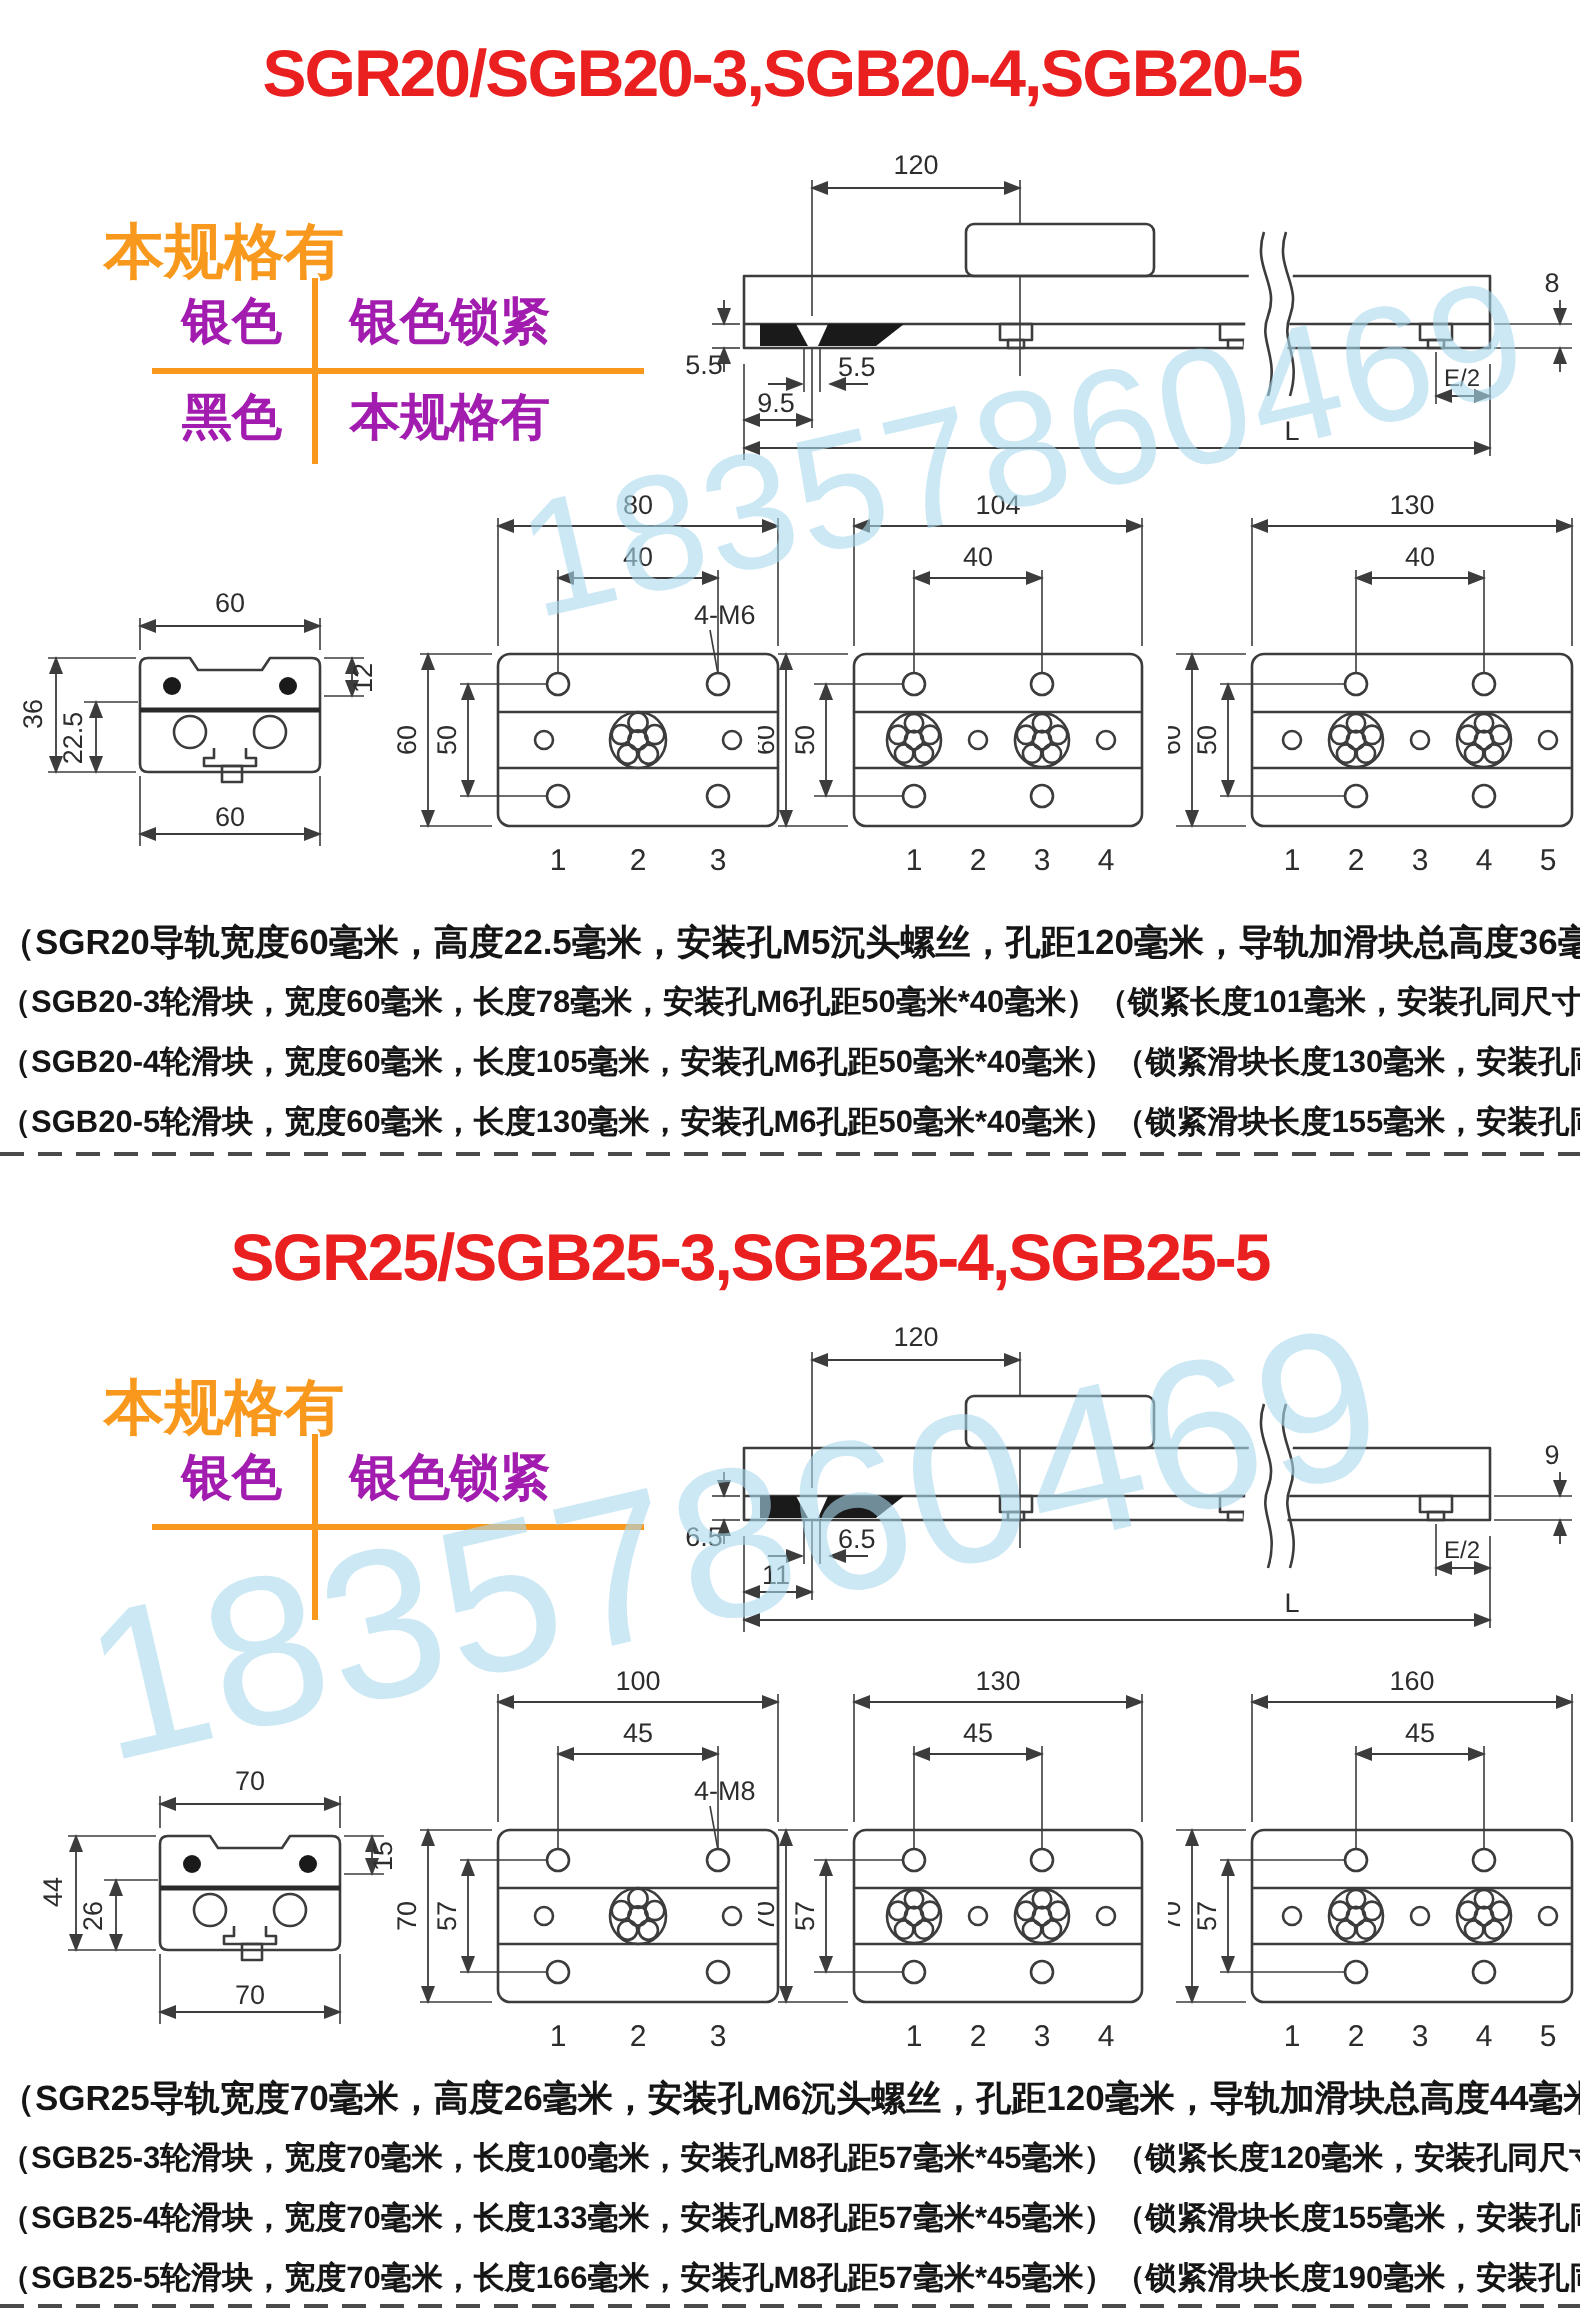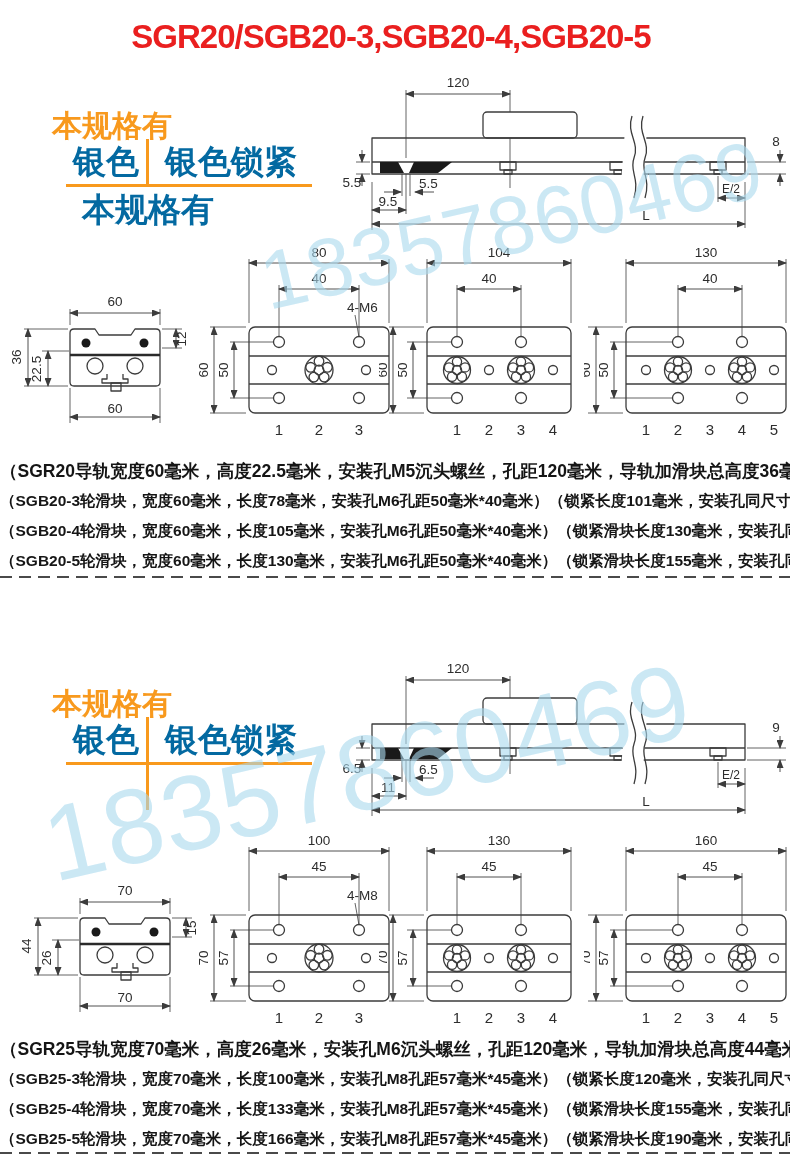--- a/index.html
+++ b/index.html
@@ -5,21 +5,21 @@
   html,body{margin:0;padding:0;background:#fff;}
   .page{position:relative;width:790px;height:1154px;background:#fff;overflow:hidden;
         font-family:"Liberation Sans","DejaVu Sans",sans-serif;}
   .sec{position:absolute;left:0;width:790px;z-index:1;}
   #sec1{top:0;height:578px;}
   #sec2{top:578px;height:576px;}
   .title{position:absolute;left:0;width:100%;text-align:center;box-sizing:border-box;padding-right:40px;
          font-weight:700;font-size:33px;letter-spacing:-1px;color:#ea1f1f;white-space:nowrap;}
   #sec1 .title{top:18px;margin-left:16px;} #sec2 .title{top:32px;}
   .spec-heading{position:absolute;left:52px;top:86px;font-size:30px;font-weight:700;color:#f8991d;margin-top:20px;}
-  .ctable{position:absolute;left:66px;top:139px;color:#0369a1;font-weight:700;font-size:33px;display:inline-block;}
+  .ctable{position:absolute;left:76px;top:139px;color:#a21caf;font-weight:700;font-size:25px;display:inline-block;}
   .ctr{display:flex;height:45px;line-height:45px;}
   .ctr.second{border-top:3px solid #f8991d;}
   .ctc1{width:80px;text-align:center;border-right:3px solid #f8991d;}
   .ctc2{padding:0 12px 0 16px;min-width:135px;white-space:nowrap;}
   .side-svg{position:absolute;left:340px;}
   #sec1 .side-svg{top:70px;} #sec2 .side-svg{top:78px;}
   .cross-svg{position:absolute;}
   #sec1 .cross-svg{left:10px;top:289px;} #sec2 .cross-svg{left:20px;top:300px;}
   .blk{position:absolute;}
   .ba{left:194px;} .bb{left:379px;} .bc{left:584px;}
@@ -66,20 +66,21 @@
   <section class="sec" id="sec1">
     <div class="title">SGR20/SGB20-3,SGB20-4,SGB20-5</div>
     <div class="spec-heading">本规格有</div>
 
     <div class="ctable">
       <div class="ctr">
         <div class="ctc1">银色</div>
         <div class="ctc2">银色锁紧</div>
       </div>
       <div class="ctr second">
+        <div class="ctc1">黑色</div>
         <div class="ctc2">本规格有</div>
       </div>
     </div>
 
     <svg class="side-svg" width="448" height="168" viewBox="0 0 448 168">
       <g>
         <rect class="d" x="32" y="68" width="373" height="36"></rect>
         <line class="d" x1="32" y1="92" x2="405" y2="92"></line>
         <rect class="d" x="143" y="42" width="94" height="26" rx="4"></rect>
         <g class="d">
@@ -328,20 +329,21 @@
     <div class="notes">
       <p class="n1">（SGR20导轨宽度60毫米，高度22.5毫米，安装孔M5沉头螺丝，孔距120毫米，导轨加滑块总高度36毫米）</p>
       <p class="n">（SGB20-3轮滑块，宽度60毫米，长度78毫米，安装孔M6孔距50毫米*40毫米）（锁紧长度101毫米，安装孔同尺寸）</p>
       <p class="n">（SGB20-4轮滑块，宽度60毫米，长度105毫米，安装孔M6孔距50毫米*40毫米）（锁紧滑块长度130毫米，安装孔同尺寸）</p>
       <p class="n">（SGB20-5轮滑块，宽度60毫米，长度130毫米，安装孔M6孔距50毫米*40毫米）（锁紧滑块长度155毫米，安装孔同尺寸）</p>
     </div>
     <div class="dash"></div>
   </section>
 
   <section class="sec" id="sec2">
+    <div class="title">SGR25/SGB25-3,SGB25-4,SGB25-5</div>
     <div class="spec-heading">本规格有</div>
 
     <div class="ctable">
       <div class="ctr">
         <div class="ctc1">银色</div>
         <div class="ctc2">银色锁紧</div>
       </div>
       <div class="ctr second">
         <div class="ctc1"></div>
         <div class="ctc2"></div>

